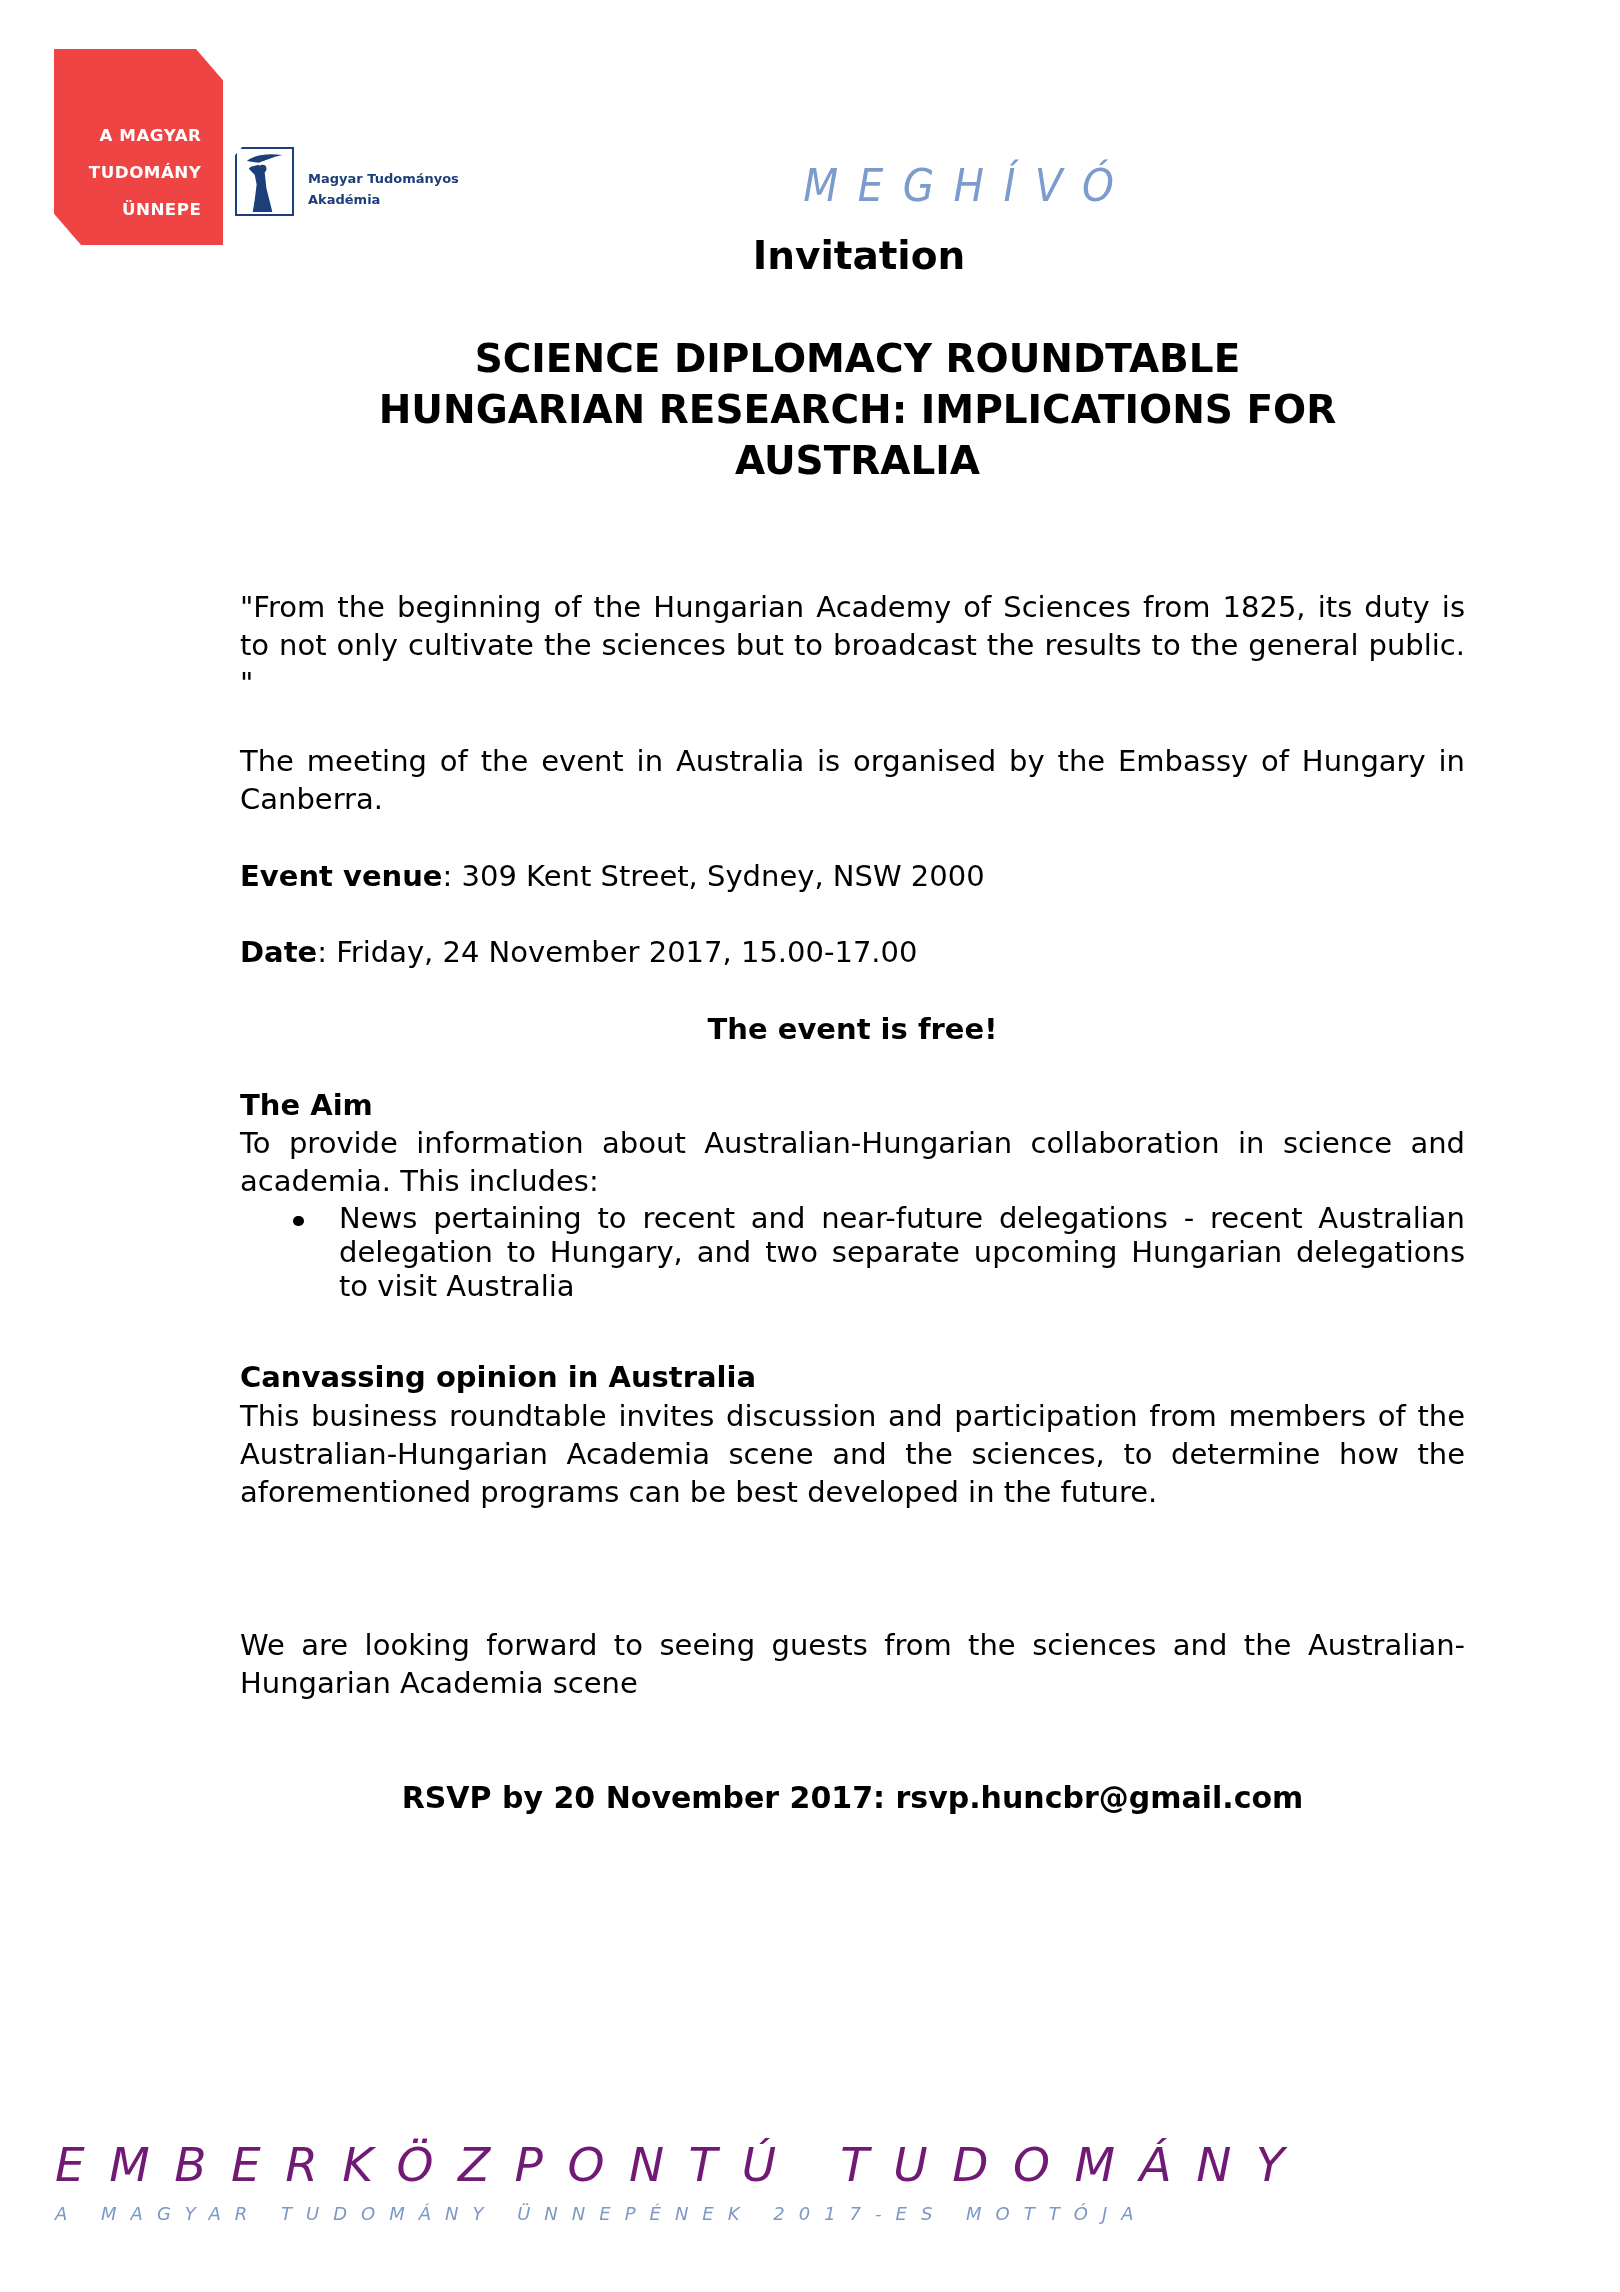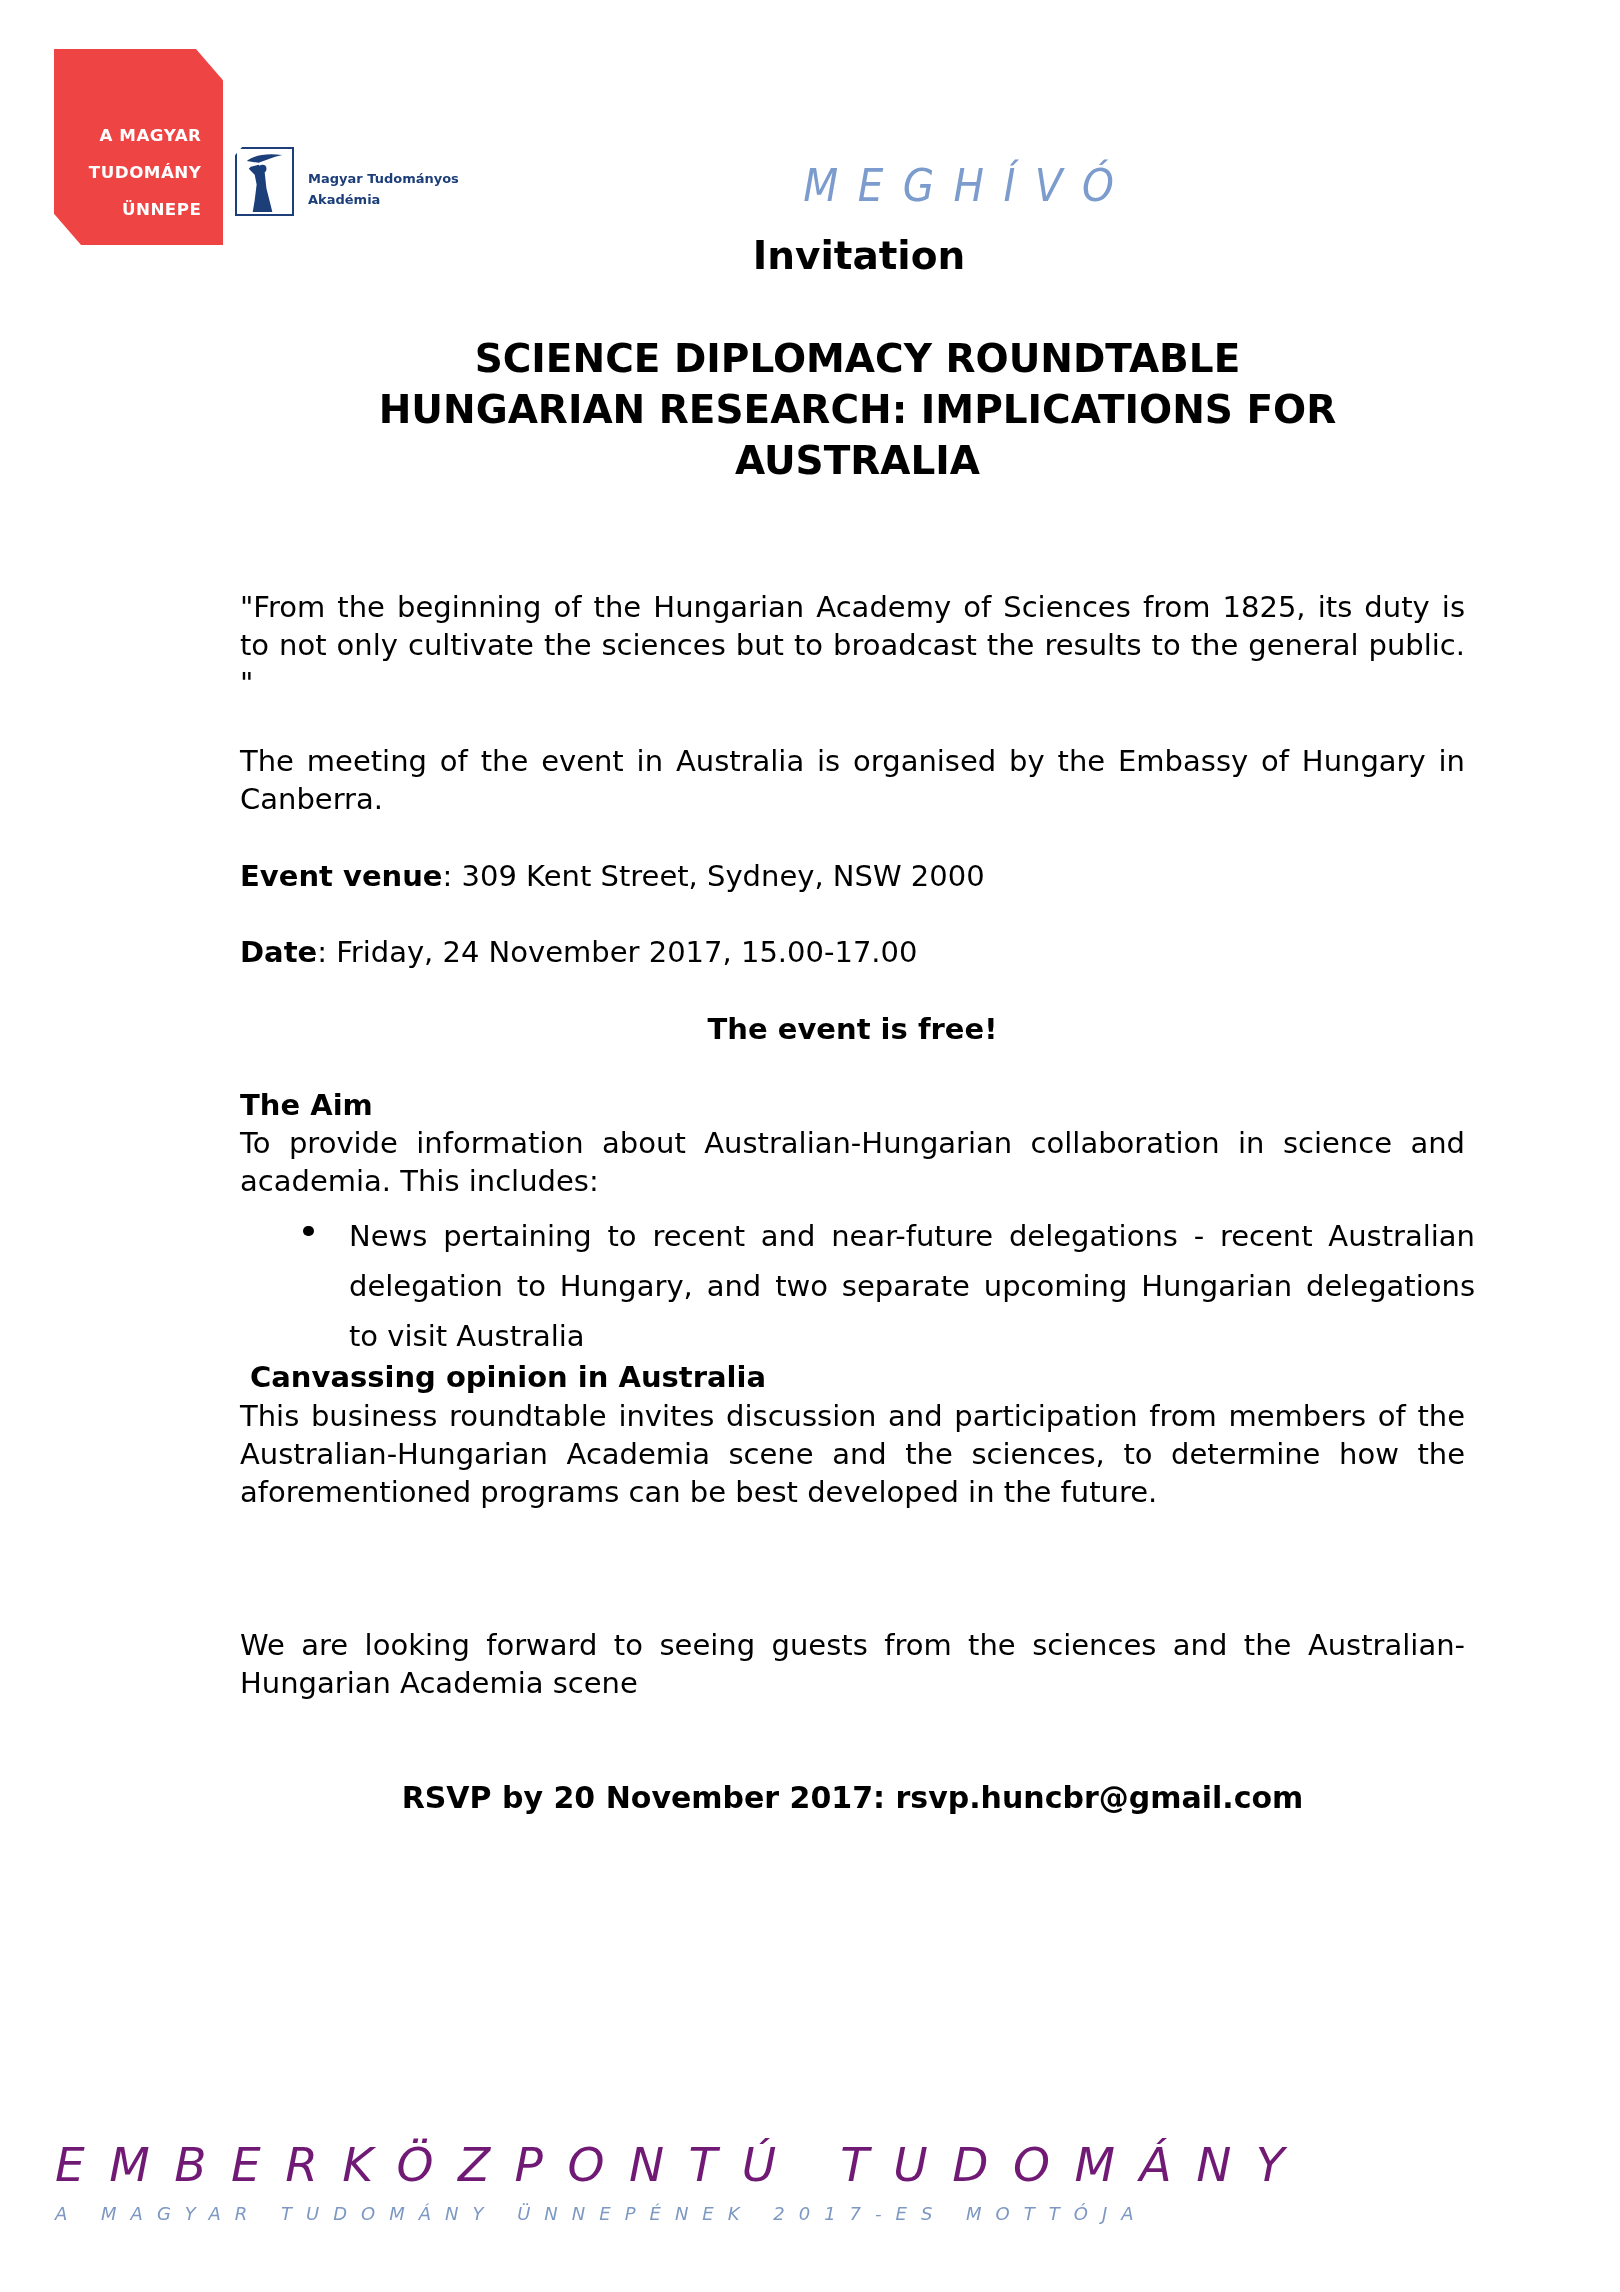--- a/index.html
+++ b/index.html
@@ -32,24 +32,24 @@
   .center { text-align: center; }
   .bold { font-weight: bold; }
 
   .p1 { top: 588px; }
   .p2 { top: 742px; }
   .venue { top: 857px; }
   .date { top: 933px; }
   .free { top: 1010px; }
   .aim-h { top: 1086px; }
   .aim-b { top: 1124px; }
-  .bullets { top: 1201px; left: 240px; width: 1225px; font-size: 29px; line-height: 50px; margin: 10px; padding: 0; list-style: none; }
+  .bullets { top: 1201px; left: 240px; width: 1225px; font-size: 29px; line-height: 34px; margin: 0; padding: 0; list-style: none; }
   .bullets li { position: relative; padding-left: 99px; text-align: justify; text-align-last: left; }
   .bullets li .dot { position: absolute; left: 53px; top: 14.7px; width: 10.8px; height: 10.8px; border-radius: 50%; background: #000; }
-  .canv-h { top: 1358px; margin-left: 10px; }
+  .canv-h { top: 1358px; }
   .canv-b { top: 1397px; }
   .look { top: 1626px; }
   .rsvp { left: 240px; width: 1225px; top: 1780px; text-align: center; font-weight: bold; font-size: 30px; }
 
   .footer1 { left: 55px; top: 2137px; color: #701a75; font-style: italic; font-size: 47px; letter-spacing: 24.5px; font-weight: 200; }
   .footer2 { left: 55px; top: 2203px; color: #7d98c2; font-style: italic; font-size: 18px; letter-spacing: 14px; }
 </style>
 </head>
 <body>
 

